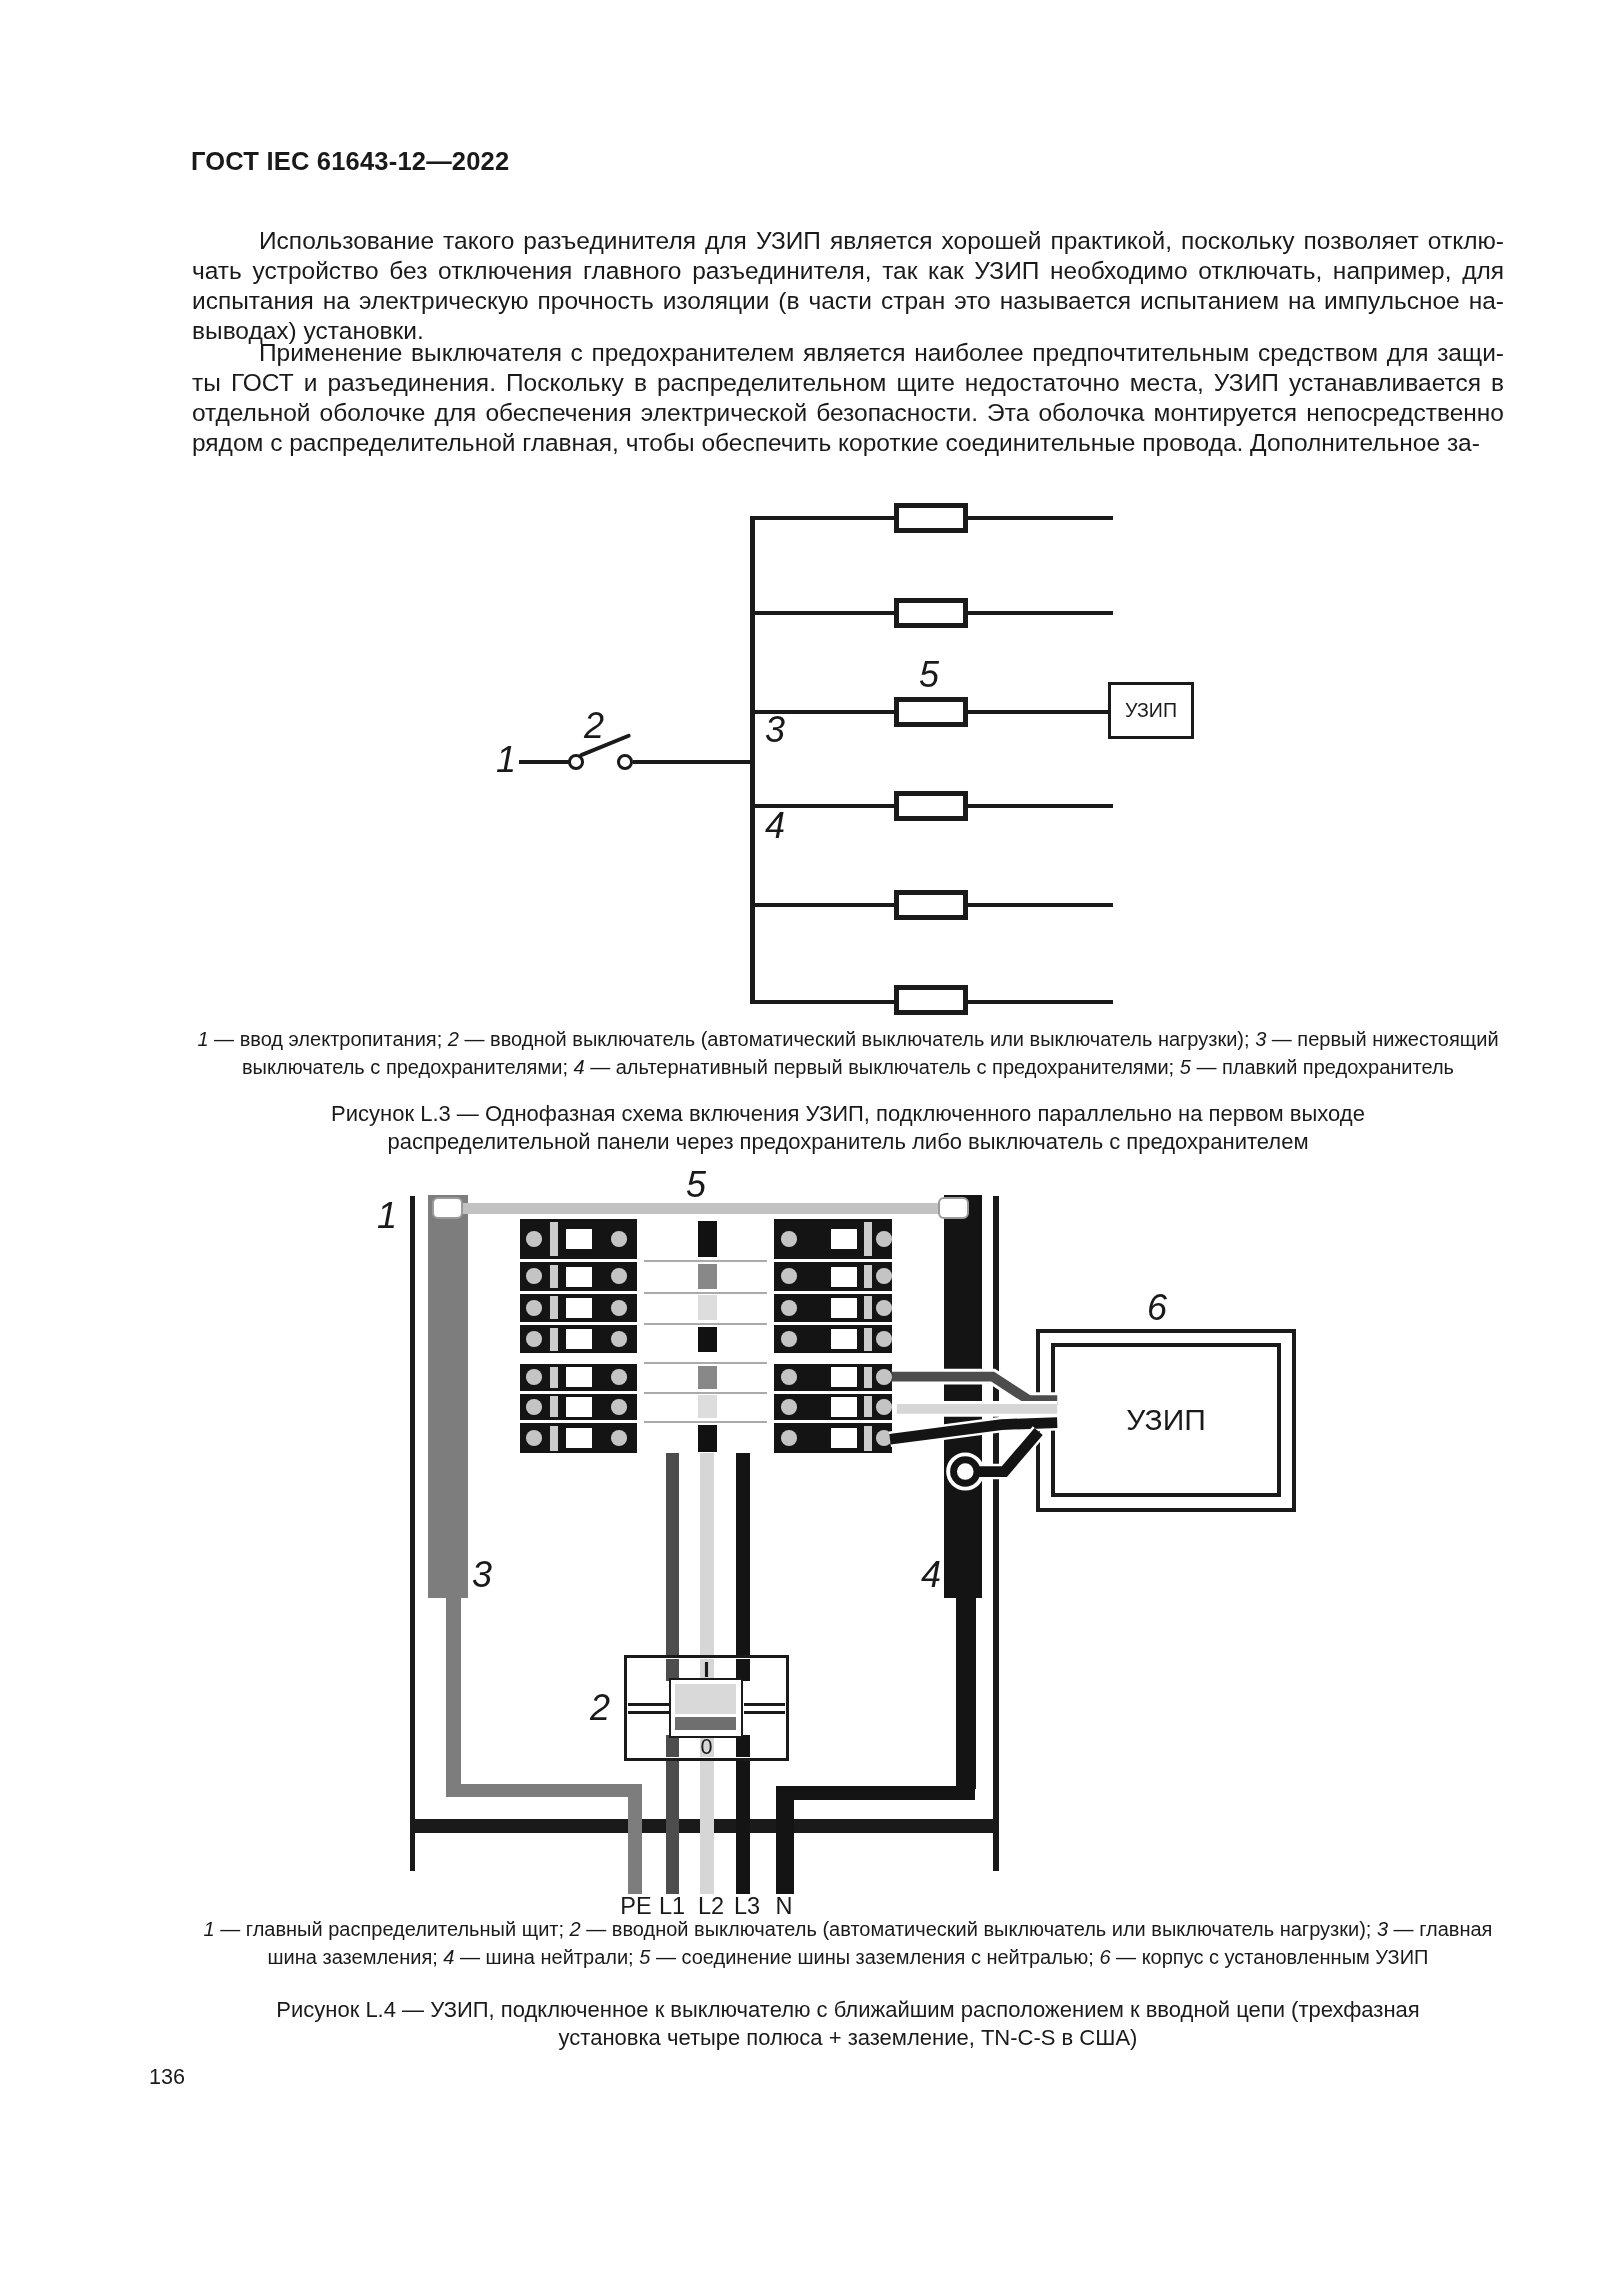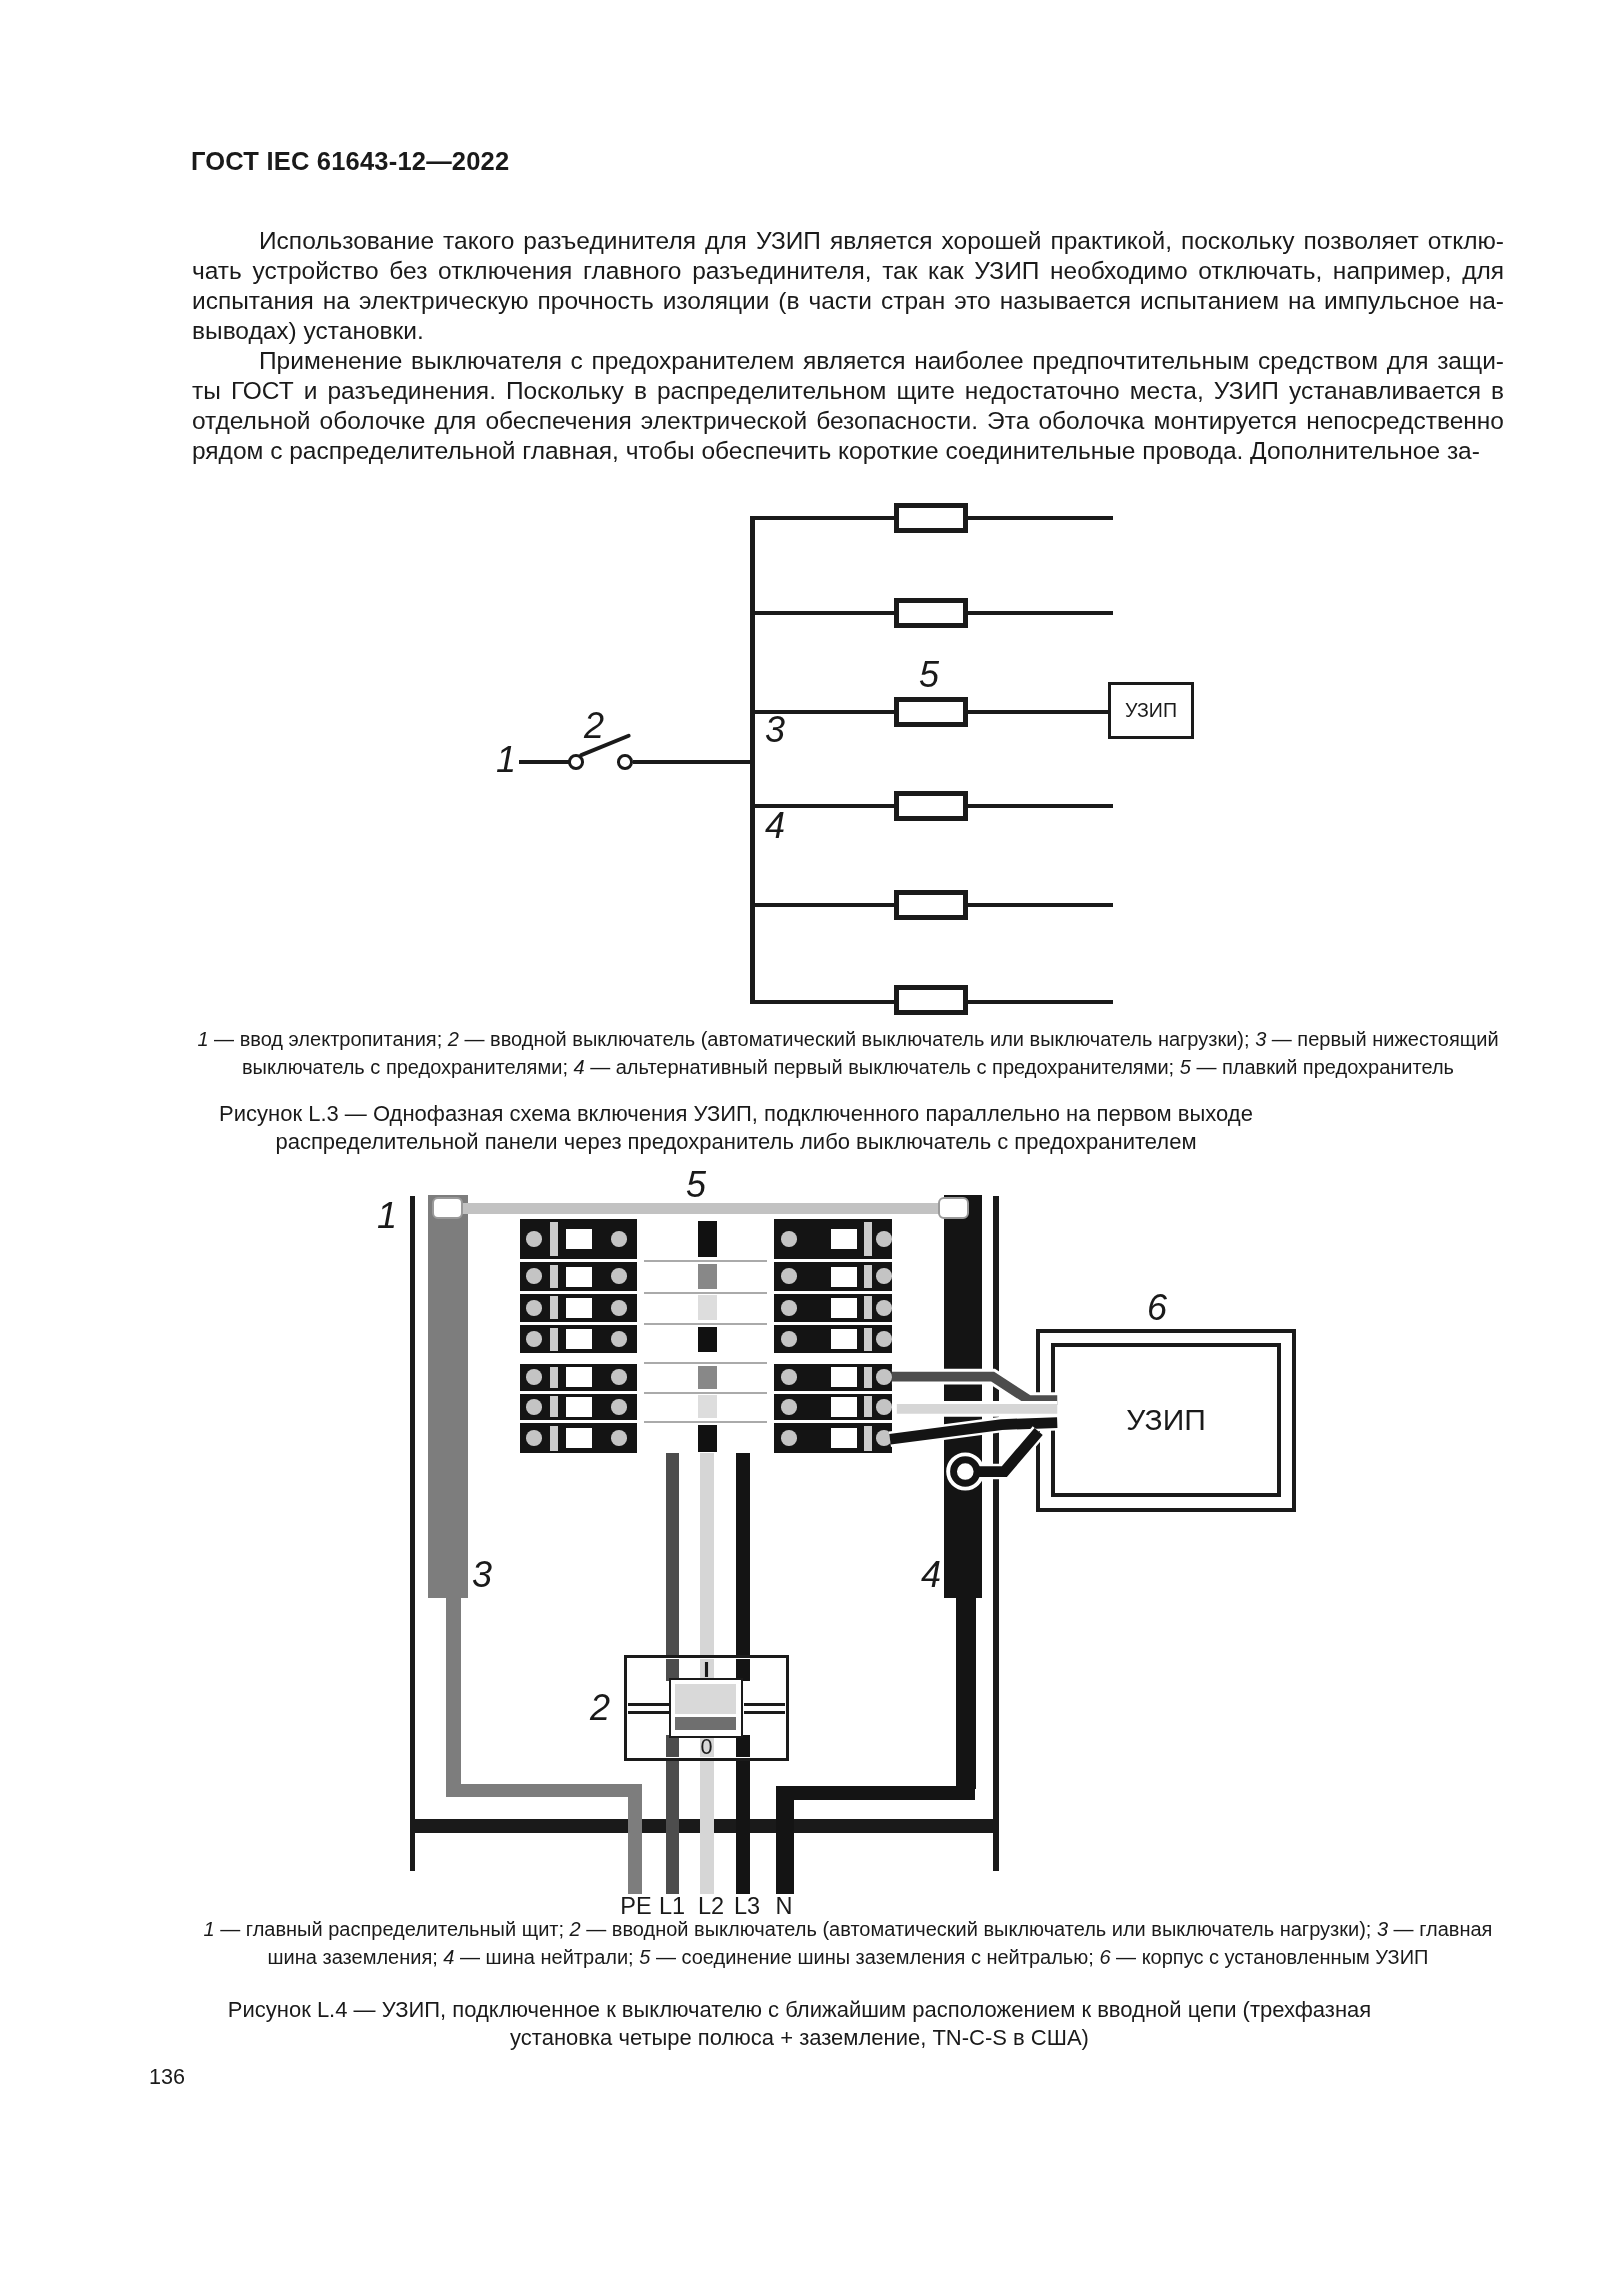--- a/index.html
+++ b/index.html
@@ -7,32 +7,32 @@
         font-family:"Liberation Sans",sans-serif;color:var(--ink,#1a1a1a);overflow:hidden;}
   .abs{position:absolute;}
   
   #hdr{left:191px;top:147px;font-size:25.5px;font-weight:bold;letter-spacing:0.2px;}
   
   .para{left:192px;width:1312px;font-size:24.5px;line-height:30px;text-align:justify;}
   .para > div{text-align:justify;text-align-last:justify;}
   .para > div:first-child{text-indent:67px;}
   .para > div:last-child{text-align-last:left;}
   #para1{top:226px;}
-  #para2{top:346px;}
+  #para2{top:338px;}
   
   .ln{background:var(--ink,#1a1a1a);}
   .fuse{width:74px;height:30px;border:5.9px solid var(--ink,#1a1a1a);background:#fff;box-sizing:border-box;}
   .fig-num{font-size:36px;font-style:italic;line-height:1;}
   .circ{width:15.7px;height:15.7px;border:3.4px solid var(--ink,#1a1a1a);border-radius:50%;background:#fff;box-sizing:border-box;}
   .spdbox3{left:1108px;top:682px;width:86px;height:57px;border:3.9px solid var(--ink,#1a1a1a);box-sizing:border-box;
            display:flex;align-items:center;justify-content:center;font-size:19.6px;}
   
   .legend{left:192px;width:1312px;text-align:center;font-size:20px;line-height:28px;}
   .legend .it{font-style:italic;}
-  .caption{left:192px;width:1312px;display:flex;text-align:center;
+  .caption{left:192px;width:1312px;display:flex;justify-content:center;text-align:center;
            font-size:22px;line-height:28px;}
   #cap3{top:1100px;} #cap3 .cap-in{max-width:1088px;}
   #cap4{top:1996px;} #cap4 .cap-in{max-width:1215px;}
   #leg3{top:1025px;} #leg4{top:1915px;}
   
   .busg{background:var(--gray-bus,#7d7d7d);}
   .busb{background:var(--bus-black,#141414);}
   .clip{width:31px;height:21.6px;background:#fff;border:2.9px solid #9a9a9a;border-radius:5.9px;box-sizing:border-box;}
   .wireL2{background:var(--light-wire,#d6d6d6);}
   .wireL1{background:var(--dark-wire,#4d4d4d);}

